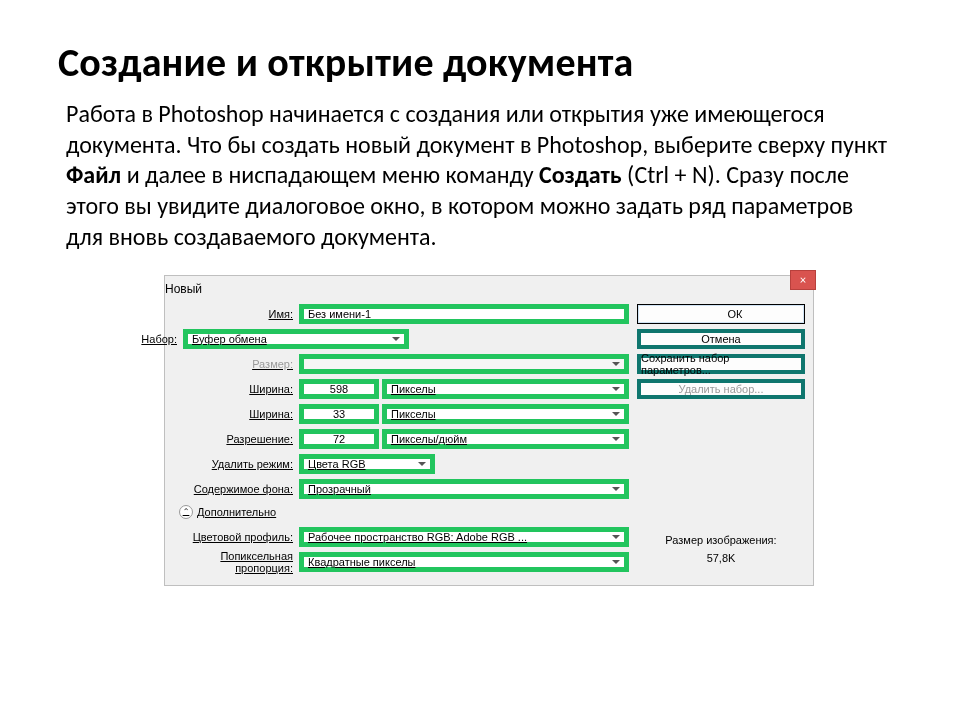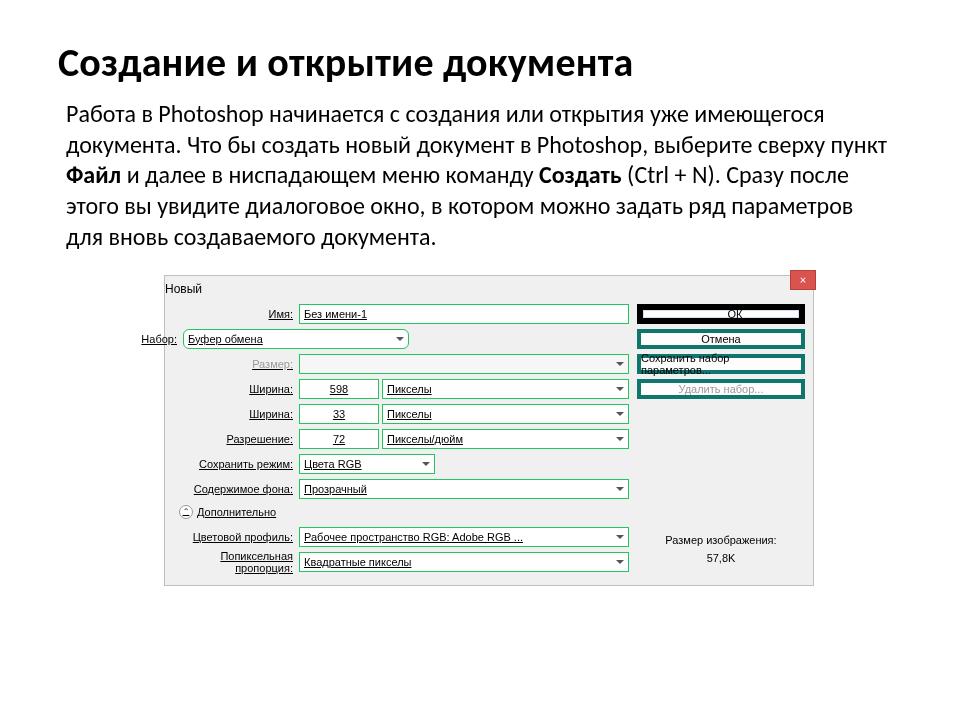--- a/index.html
+++ b/index.html
@@ -81,21 +81,21 @@
       width: 126px;
       text-align: right;
       padding-right: 6px;
       font-size: 11px;
     }
     .lbl.disabled { color: #9a9a9a; }
 
     .txt-input, .sel {
       height: 20px;
       background: #fff;
-      border: 1px solid #22c55e;
+      border: 5px solid #22c55e;
       padding: 0 4px;
       font-size: 11px;
       font-family: Tahoma, Arial, sans-serif;
     }
     .txt-input { }
     .sel {
       display: flex;
       align-items: center;
       justify-content: space-between;
       position: relative;
@@ -121,21 +121,21 @@
       height: 20px;
       background: #fdfdfd;
       border: 4px solid #0f766e;
       font-size: 11px;
       display: flex;
       align-items: center;
       justify-content: center;
       margin-bottom: 5px;
       cursor: pointer;
     }
-    .btn.primary { border: 6px solid #000000; box-shadow: inset 0 0 0 1px #cfe2f3; padding-left: 28px; }
+    .btn.primary { border: 1px solid #000000; box-shadow: inset 0 0 0 1px #cfe2f3; padding-left: 28px; }
     .btn.disabled { color: #9a9a9a; cursor: default; }
     .adv-toggle {
       display: flex;
       align-items: center;
       gap: 4px;
       font-size: 11px;
       cursor: pointer;
       margin: 6px 0 8px 6px;
     }
     .adv-circle {
@@ -169,21 +169,21 @@
       <div class="dlg-body">
         <div class="form-col">
 
           <div class="row">
             <div class="lbl">Имя:</div>
             <input class="txt-input w-wide" value="Без имени-1" style="">
           </div>
 
           <div class="row" style="margin-left:-60px;">
             <div class="lbl" style="width:70px;">Набор:</div>
-            <div class="sel" style="width:226px;border-radius:6px;">
+            <div class="sel" style="width:226px;">
               <span>Буфер обмена</span>
               <span class="chev"></span>
             </div>
           </div>
 
           <div class="row">
             <div class="lbl disabled">Размер:</div>
             <div class="sel disabled w-wide">
               <span></span>
               <span class="chev"></span>
@@ -211,21 +211,21 @@
           <div class="row">
             <div class="lbl">Разрешение:</div>
             <input class="txt-input w-num" value="72" style="">
             <div class="sel w-unit">
               <span>Пикселы/дюйм</span>
               <span class="chev"></span>
             </div>
           </div>
 
           <div class="row">
-            <div class="lbl">Сохранить режим:</div>
+            <div class="lbl">Удалить режим:</div>
             <div class="sel w-mode">
               <span>Цвета RGB</span>
               <span class="chev"></span>
             </div>
           </div>
 
           <div class="row">
             <div class="lbl">Содержимое фона:</div>
             <div class="sel w-wide">
               <span>Прозрачный</span>

